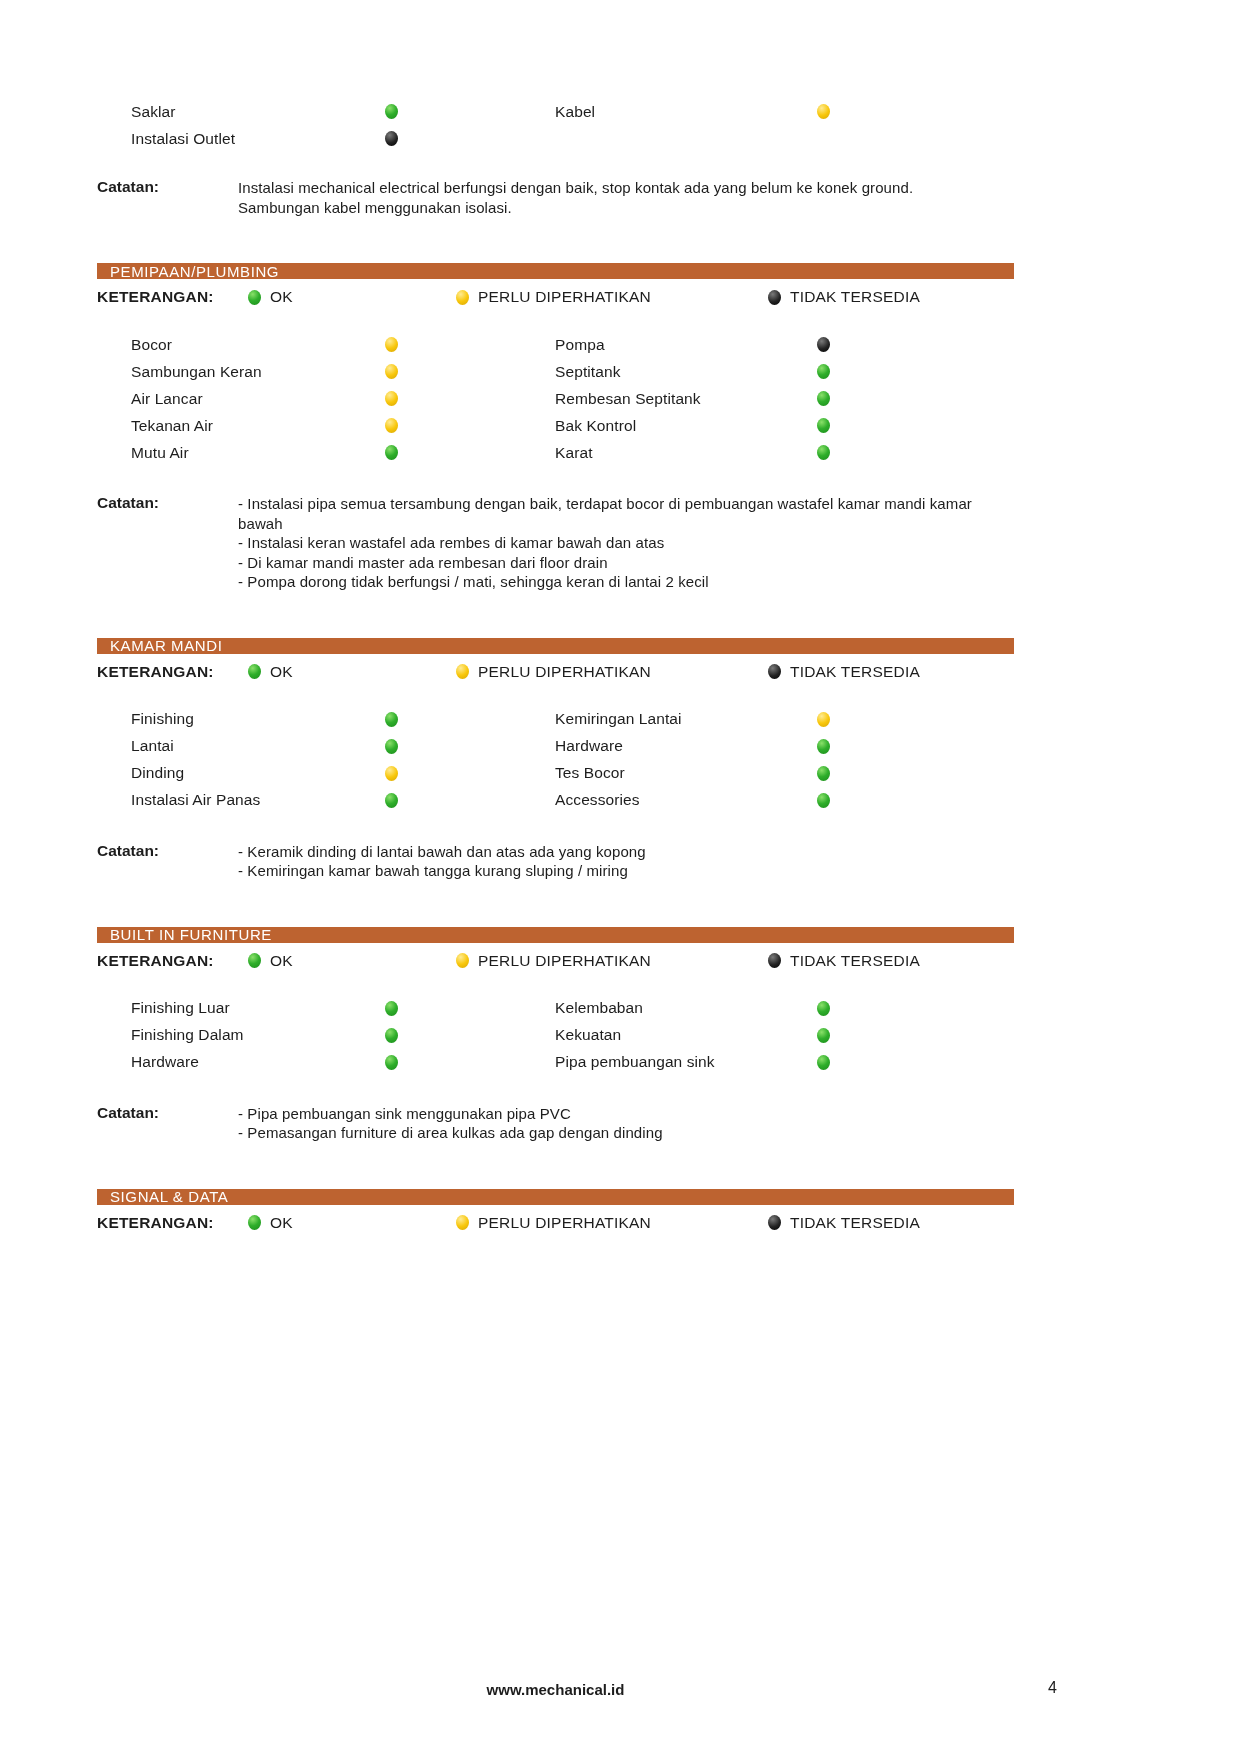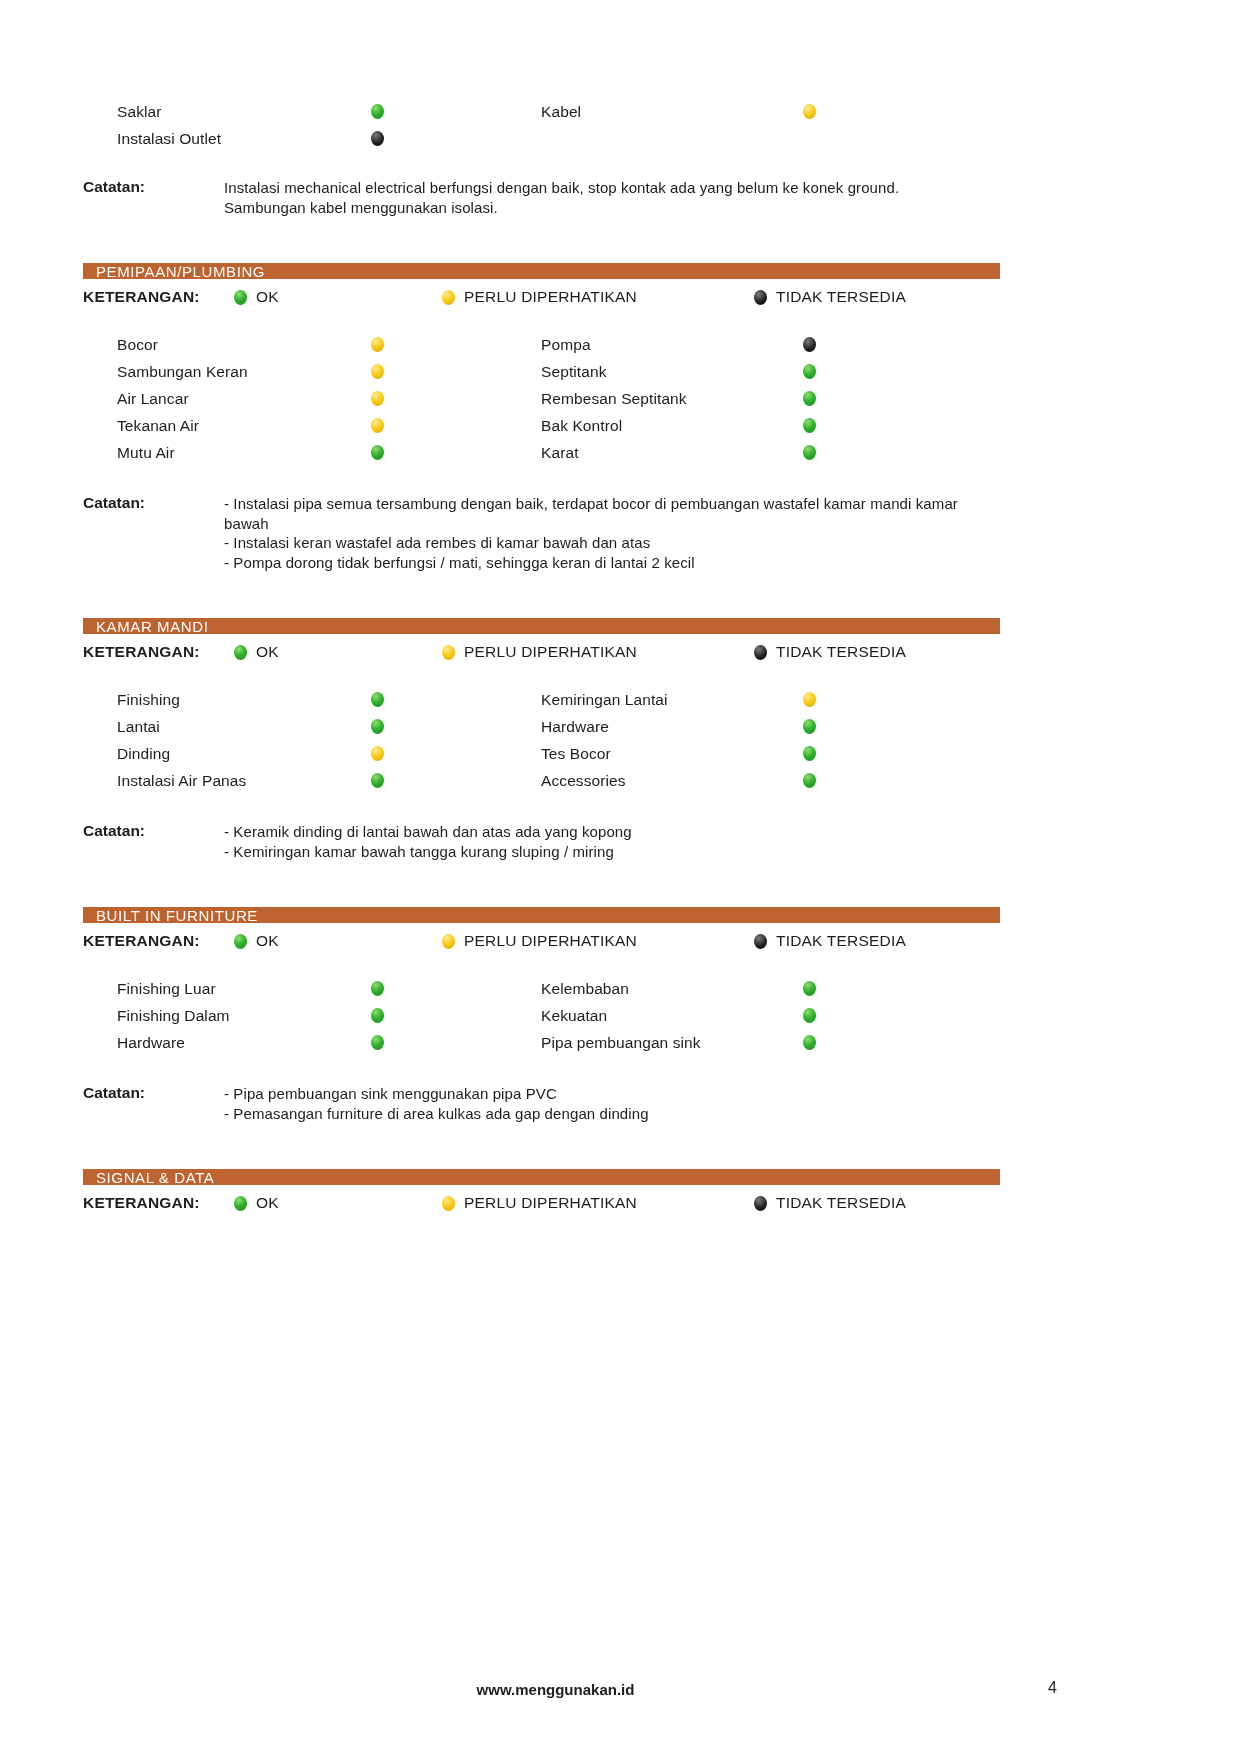--- a/index.html
+++ b/index.html
@@ -6,21 +6,21 @@
   .page{
     position:relative;
     width:1242px;height:1756px;
     background:#fff;
     font-family:"Liberation Sans","DejaVu Sans",sans-serif;
     color:#1d1d1d;
     overflow:hidden;
   }
   .content{
     position:absolute;
-    left:83px;top:98px;
+    left:97px;top:98px;
     width:917px;
   }
   
   .items{
     display:grid;
     grid-template-columns:254px 170px 262px 1fr;
     padding-left:34px;
   }
   .cell{height:27px;display:flex;align-items:center;}
   .item-label{font-size:15.5px;letter-spacing:.1px;}
@@ -170,20 +170,21 @@
       <div class="cell item-label">Karat</div>
       <div class="cell">
           <span class="dot" data-color="green"></span>
         </div>
     </div>
     <div class="catatan">
       <div class="catatan-label">Catatan:</div>
       <div class="notes">
         <p>- Instalasi pipa semua tersambung dengan baik, terdapat bocor di pembuangan wastafel kamar mandi kamar bawah</p>
         <p>- Instalasi keran wastafel ada rembes di kamar bawah dan atas</p>
+        <p>- Di kamar mandi master ada rembesan dari floor drain</p>
         <p>- Pompa dorong tidak berfungsi / mati, sehingga keran di lantai 2 kecil</p>
       </div>
     </div>
 
     <div class="section-bar">KAMAR MANDI</div>
     <div class="legend">
       <div class="legend-title">KETERANGAN:</div>
       <div class="legend-group">
         <span class="dot" data-color="green"></span>
         <span class="txt">OK</span>
@@ -307,16 +308,16 @@
       </div>
       <div class="legend-group">
         <span class="dot" data-color="black"></span>
         <span class="txt">TIDAK TERSEDIA</span>
       </div>
     </div>
 
   </div>
 
   <div class="footer">
-    <div class="footer-url">www.menggunakan.id</div>
+    <div class="footer-url">www.mechanical.id</div>
     <div class="page-number">4</div>
   </div>
 </div>
 
 </body></html>

